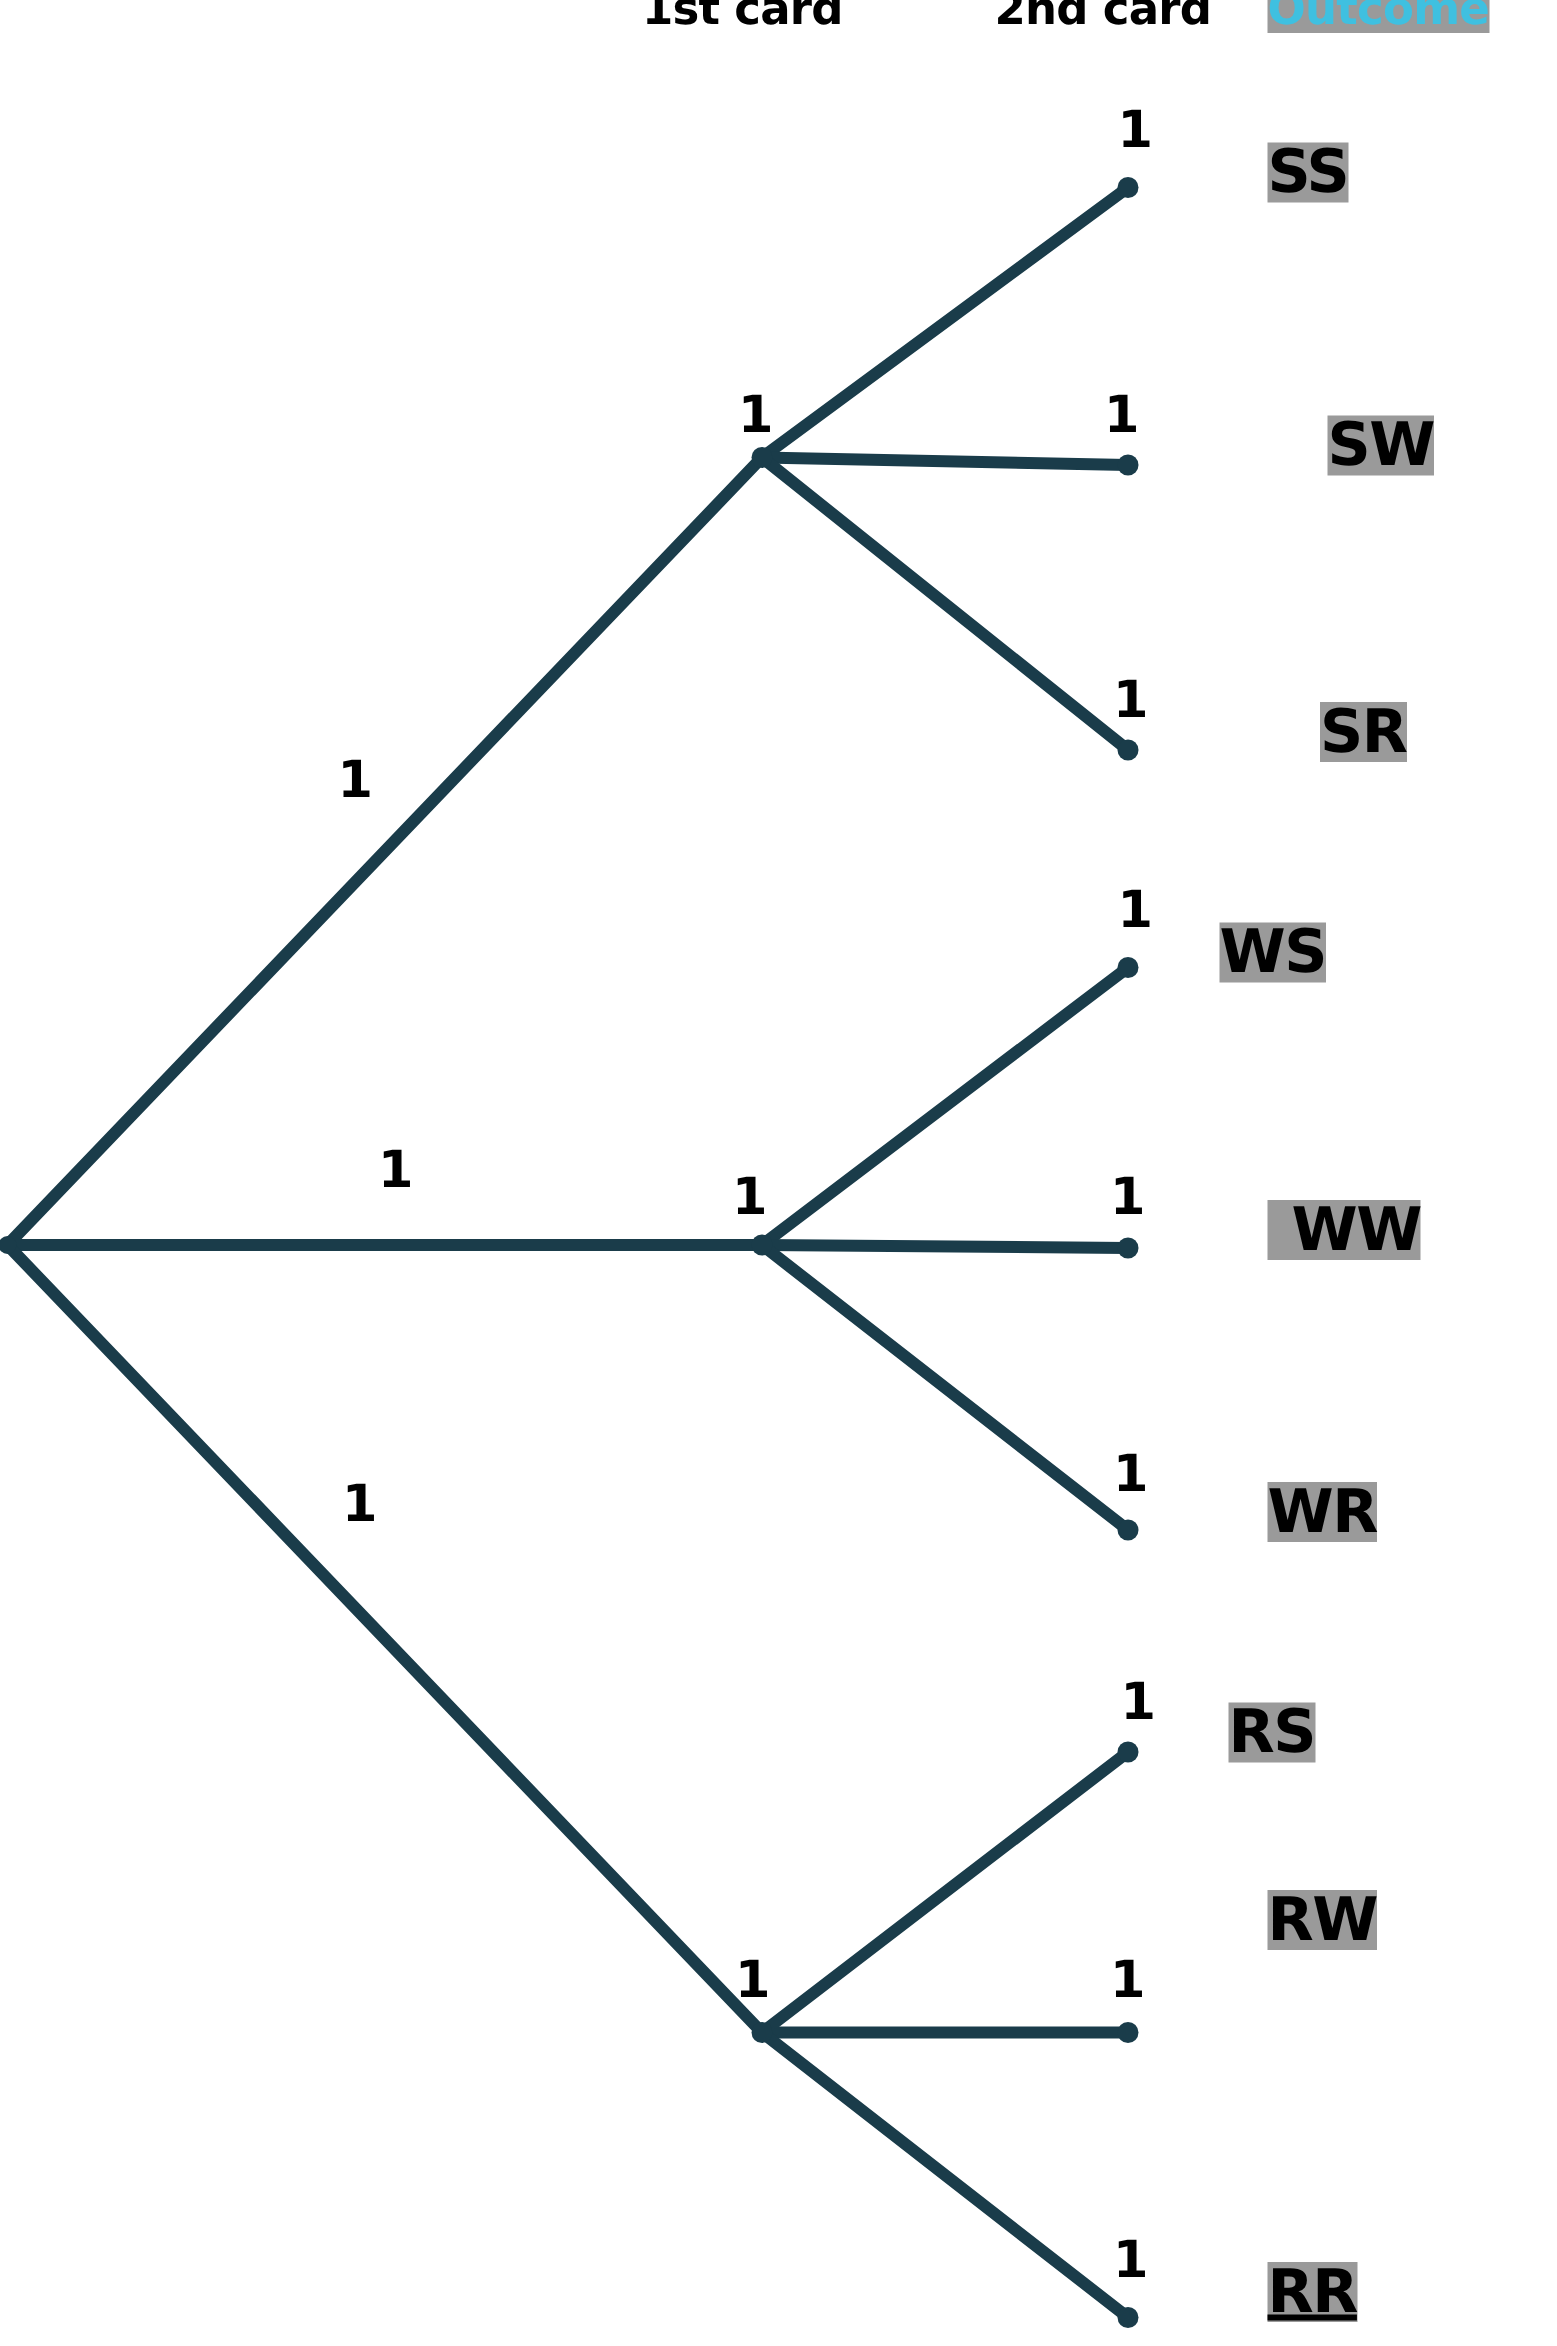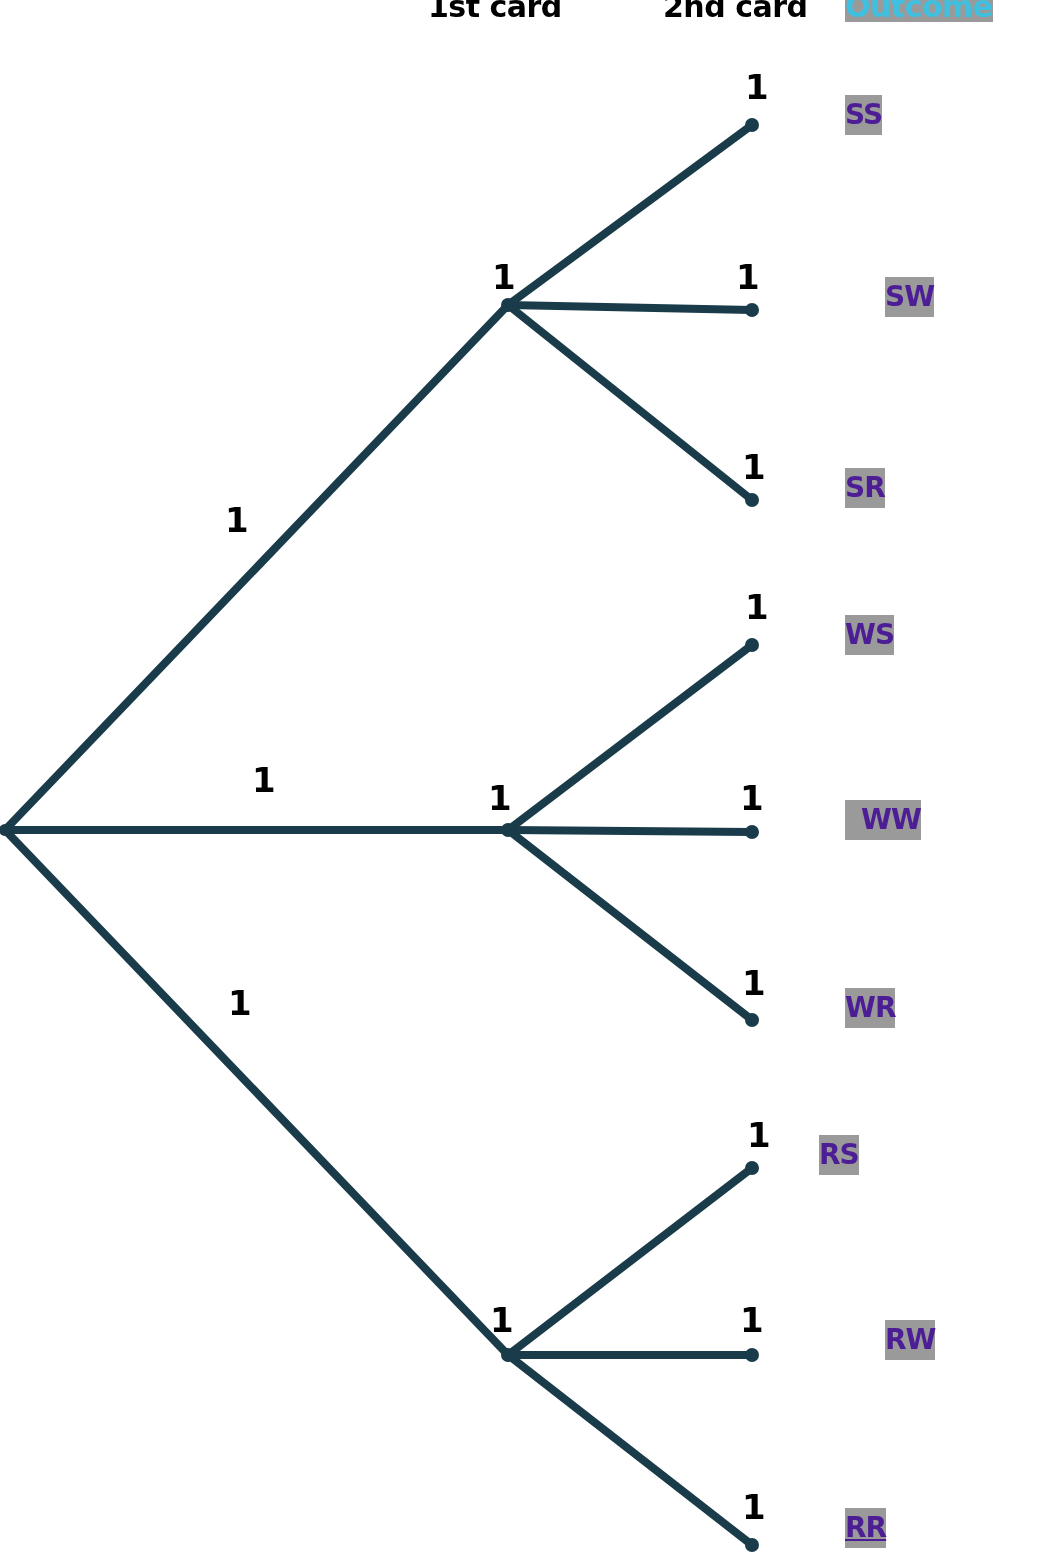--- a/index.html
+++ b/index.html
@@ -14,22 +14,22 @@
   .hdr{position:absolute;font-weight:700;font-size:30px;line-height:30px;
        white-space:nowrap;letter-spacing:-0.5px;}
   .hdr-dark{color:#000000;}
   .hdr-out{color:#3fc0e0;background:#9a9a9a;}
 
   
   .plab{position:absolute;color:#000000;font-weight:700;font-size:34px;
         line-height:30px;white-space:nowrap;overflow:hidden;}
 
   
-  .outcome{position:absolute;color:#4c1d95;background:#9a9a9a;
-           font-weight:800;font-size:28px;line-height:40px;
+  .outcome{position:absolute;color:#000000;background:#9a9a9a;
+           font-weight:800;font-size:40px;line-height:40px;
            white-space:nowrap;letter-spacing:-1px;}
 </style>
 </head>
 <body>
 
 <div id="stage">
 
   <svg class="tree" viewBox="0 0 1038 1564" xmlns="http://www.w3.org/2000/svg">
     <g id="edge-group" stroke-linecap="round">
         <line x1="5" y1="830" x2="508" y2="305" stroke="#1a3c4a" stroke-width="8"></line>
@@ -80,22 +80,22 @@
       <div class="plab" style="left: 747px; top: 1120px; height: 42px;">1</div>
       <div class="plab" style="left: 740px; top: 1305px; height: 42px;">1</div>
       <div class="plab" style="left: 742px; top: 1492px; height: 42px;">1</div>
       <div class="plab" style="left: 492px; top: 262px; height: 42px;">1</div>
       <div class="plab" style="left: 488px; top: 783px; height: 42px;">1</div>
       <div class="plab" style="left: 490px; top: 1305px; height: 42px;">1</div>
     </div>
   <div id="outcomes-layer">
       <div class="outcome" style="left: 845px; top: 95px;">SS</div>
       <div class="outcome" style="left: 845px; top: 277px; margin-left: 40px;">SW</div>
-      <div class="outcome" style="left: 845px; top: 468px;">SR</div>
-      <div class="outcome" style="left: 845px; top: 615px;">WS</div>
+      <div class="outcome" style="left: 880px; top: 468px;">SR</div>
+      <div class="outcome" style="left: 813px; top: 615px;">WS</div>
       <div class="outcome" style="left: 845px; top: 800px; padding-left: 16px;">WW</div>
       <div class="outcome" style="left: 845px; top: 988px;">WR</div>
       <div class="outcome" style="left: 819px; top: 1135px;">RS</div>
-      <div class="outcome" style="left: 845px; top: 1320px; margin-left: 40px;">RW</div>
+      <div class="outcome" style="left: 845px; top: 1260px;">RW</div>
       <div class="outcome" style="left: 845px; top: 1508px; text-decoration: underline;">RR</div>
     </div>
 
 </div>
 
 </body></html>

